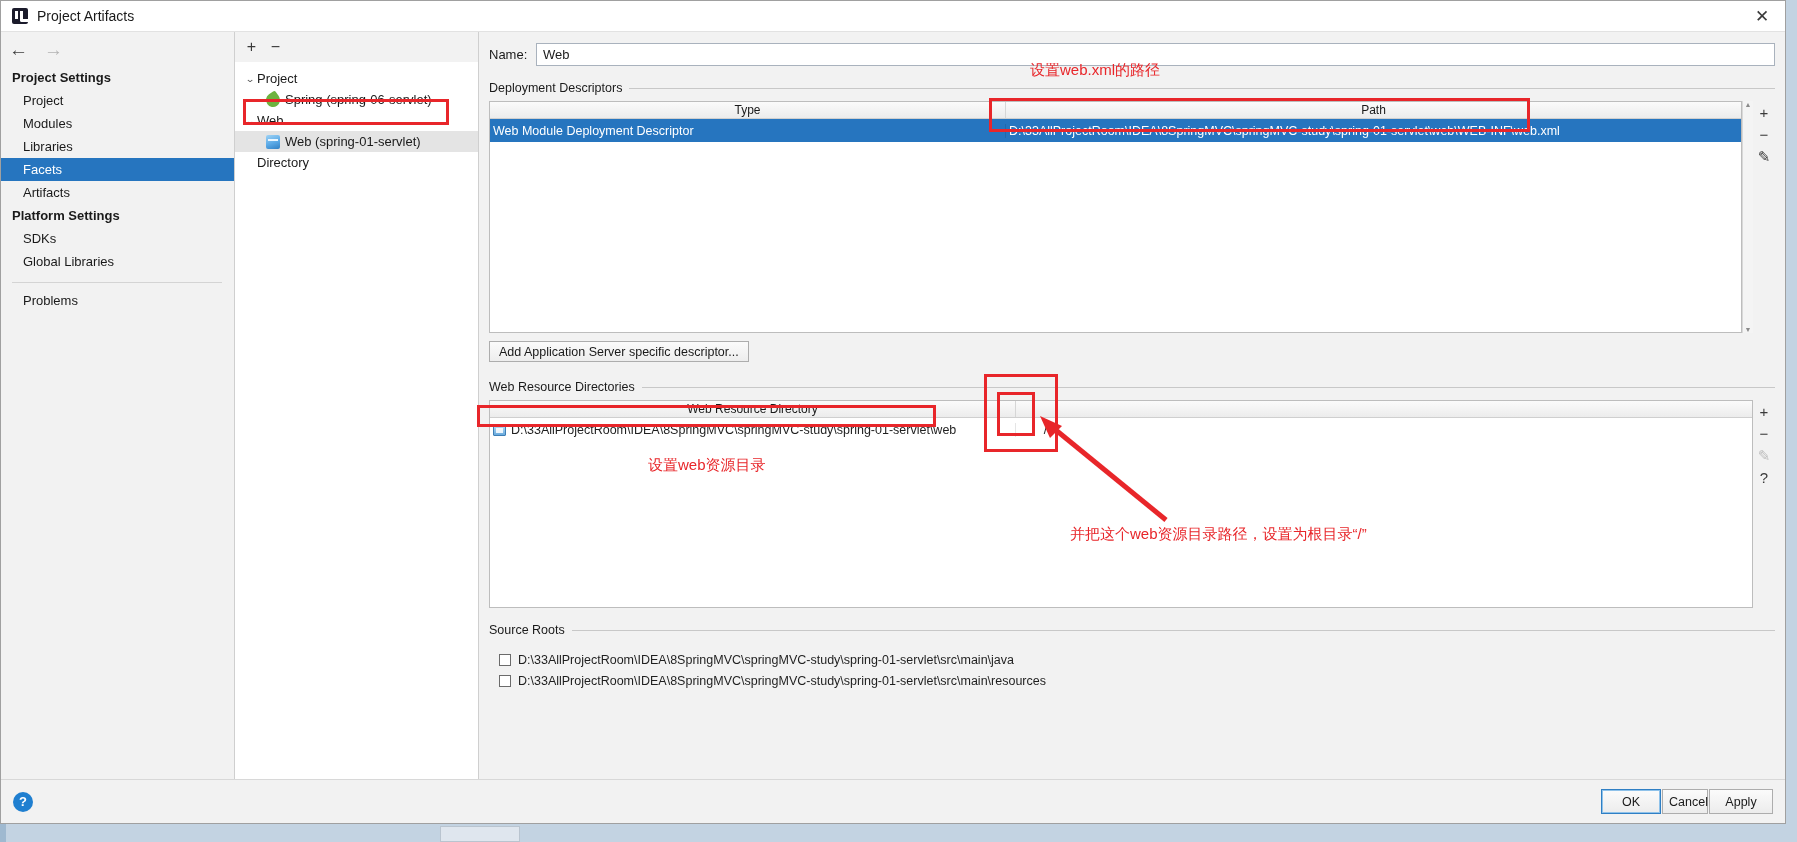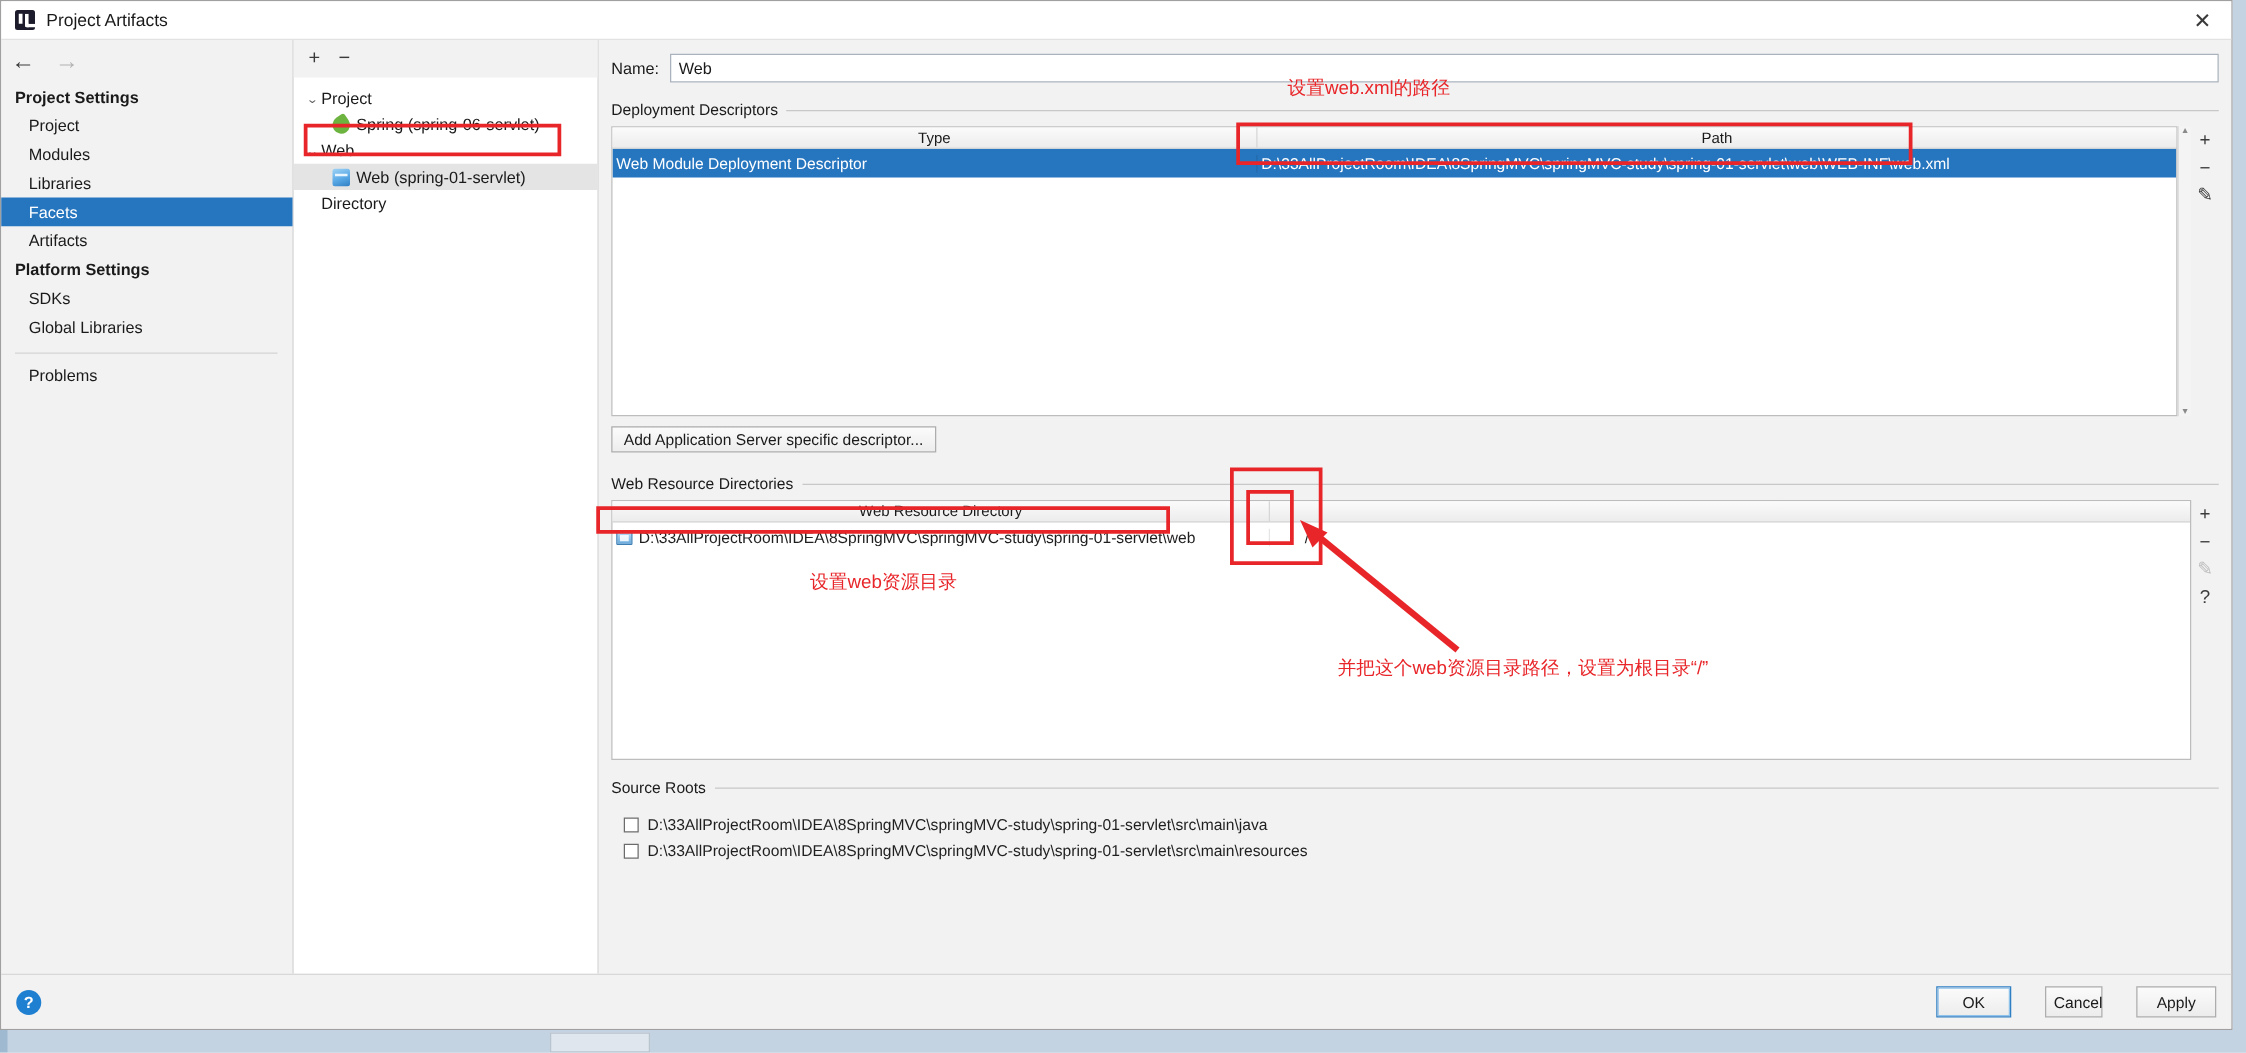--- a/index.html
+++ b/index.html
@@ -191,21 +191,21 @@
   
   #bottom-bar{
     height:44px; flex:none; background:#f2f2f2; border-top:1px solid #d8d8d8;
     display:flex; align-items:center; padding:0 12px; position:relative;
   }
   #help-circle{
     width:20px; height:20px; border-radius:50%; background:#1f7fd0; color:#fff;
     display:flex; align-items:center; justify-content:center;
     font-size:13px; font-weight:bold; cursor:pointer; flex:none;
   }
-  #bottom-actions{ margin-left:auto; display:flex; gap:27px; }
+  #bottom-actions{ margin-left:auto; display:flex; gap:1px; }
   .dlg-button{
     width:60px; height:25px; border:1px solid #adadad;
     background:linear-gradient(#fbfbfb,#ececec);
     font-family:"Liberation Sans", sans-serif; font-size:12.5px; color:#1a1a1a; cursor:pointer;
   }
   .dlg-button.primary{ border:1px solid #2f7fc4; box-shadow:0 0 0 1px #8fc2ea inset; }
   #btn-cancel{ width:46px; }
   #btn-apply{ width:64px; }
 
   

